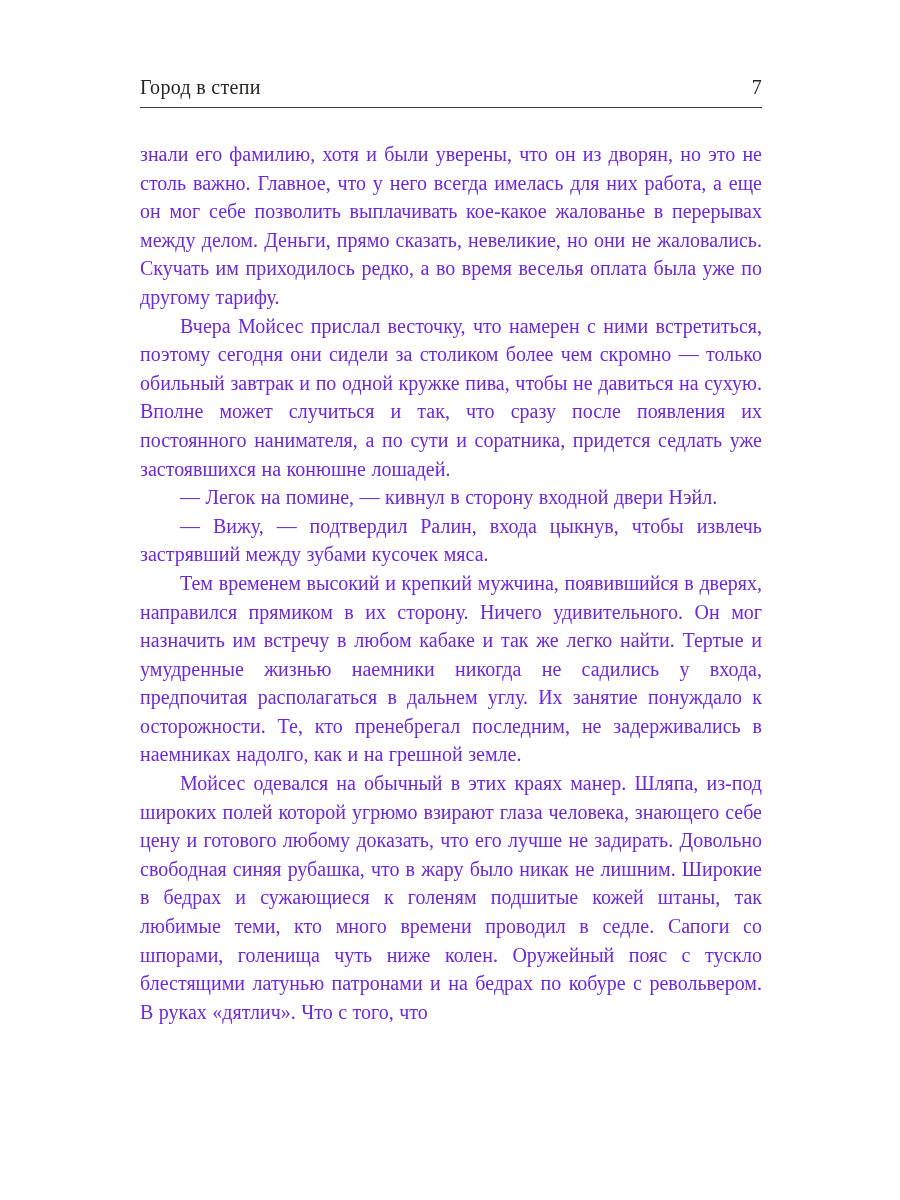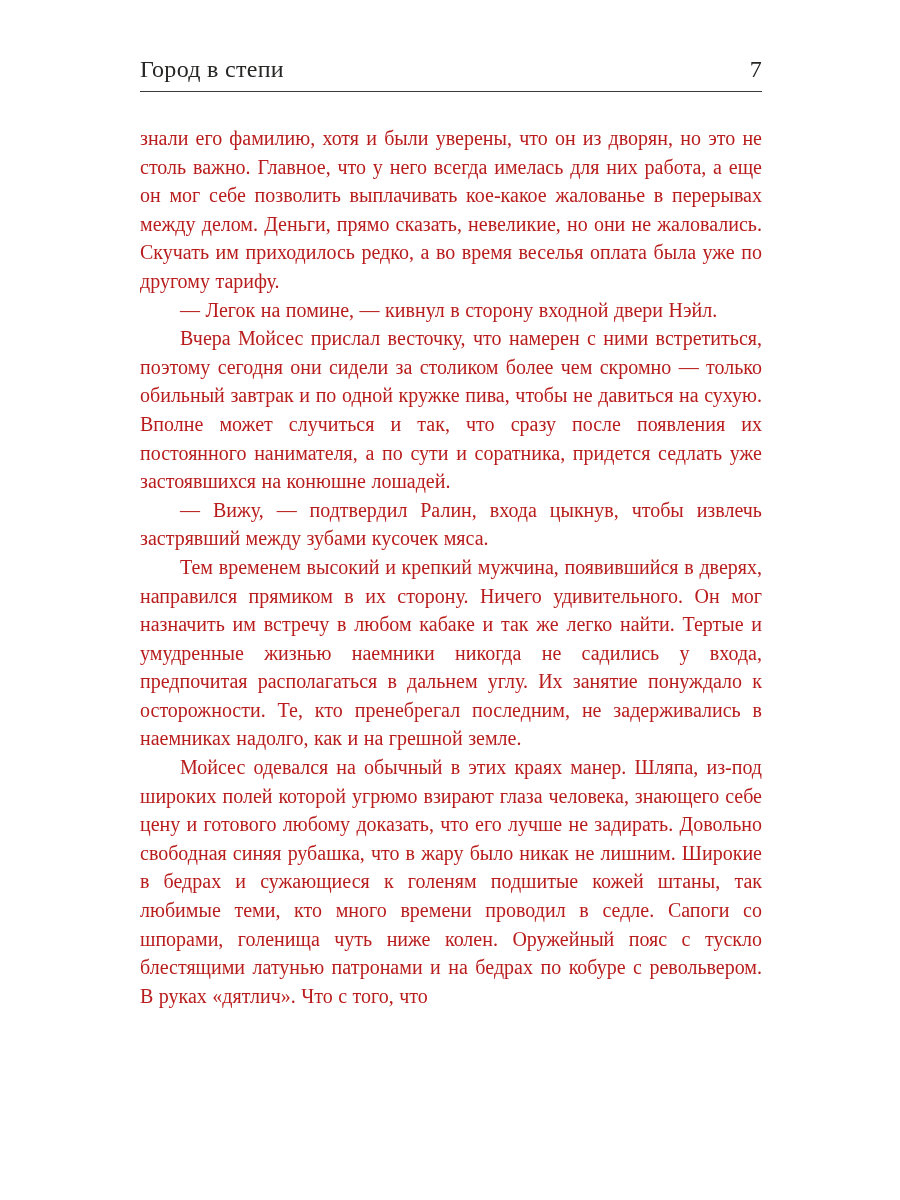--- a/index.html
+++ b/index.html
@@ -18,36 +18,36 @@
   .page {
     position: absolute;
     left: 140px;
     top: 0;
     width: 622px;
   }
   .running-head {
     display: flex;
     justify-content: space-between;
     align-items: baseline;
-    padding-top: 56px;
-    font-size: 24px;
+    padding-top: 76px;
+    font-size: 20px;
     letter-spacing: 0.3px;
     color: #262624;
   }
   .head-rule {
     border: none;
     border-top: 1.5px solid #3a3a38;
     margin: 8px 0 0 0;
   }
   .body-text {
     margin-top: 32px;
     font-size: 20px;
     line-height: 28.6px;
     text-align: justify;
-    color: #b91c1c;
+    color: #6d28d9;
   }
   .body-text p {
     margin: 0;
     text-indent: 40px;
     hyphens: auto;
     -webkit-hyphens: auto;
     word-spacing: 0.5px;
   }
   .body-text p.no-indent {
     text-indent: 0;
@@ -60,20 +60,20 @@
 
   <div class="running-head">
     <span>Город в степи</span>
     <span>7</span>
   </div>
 
   <hr class="head-rule">
 
   <div class="body-text">
     <p class="no-indent">знали его фамилию, хотя и были уверены, что он из дворян, но это не столь важно. Главное, что у него всегда имелась для них работа, а еще он мог себе позволить выплачивать кое-какое жалованье в перерывах между делом. Деньги, прямо сказать, невеликие, но они не жаловались. Скучать им приходилось редко, а во время веселья оплата была уже по другому тарифу.</p>
+    <p>Вчера Мойсес прислал весточку, что намерен с ними встретиться, поэтому сегодня они сидели за столиком более чем скромно — только обильный завтрак и по одной кружке пива, чтобы не давиться на сухую. Вполне может случиться и так, что сразу после появления их постоянного нанимателя, а по сути и соратника, придется седлать уже застоявшихся на конюшне лошадей.</p>
     <p>— Легок на помине, — кивнул в сторону входной двери Нэйл.</p>
-    <p>Вчера Мойсес прислал весточку, что намерен с ними встретиться, поэтому сегодня они сидели за столиком более чем скромно — только обильный завтрак и по одной кружке пива, чтобы не давиться на сухую. Вполне может случиться и так, что сразу после появления их постоянного нанимателя, а по сути и соратника, придется седлать уже застоявшихся на конюшне лошадей.</p>
     <p>— Вижу, — подтвердил Ралин, входа цыкнув, чтобы извлечь застрявший между зубами кусочек мяса.</p>
     <p>Тем временем высокий и крепкий мужчина, появившийся в дверях, направился прямиком в их сторону. Ничего удивительного. Он мог назначить им встречу в любом кабаке и так же легко найти. Тертые и умудренные жизнью наемники никогда не садились у входа, предпочитая располагаться в дальнем углу. Их занятие понуждало к осторожности. Те, кто пренебрегал последним, не задерживались в наемниках надолго, как и на грешной земле.</p>
     <p>Мойсес одевался на обычный в этих краях манер. Шляпа, из-под широких полей которой угрюмо взирают глаза человека, знающего себе цену и готового любому доказать, что его лучше не задирать. Довольно свободная синяя рубашка, что в жару было никак не лишним. Широкие в бедрах и сужающиеся к голеням подшитые кожей штаны, так любимые теми, кто много времени проводил в седле. Сапоги со шпорами, голенища чуть ниже колен. Оружейный пояс с тускло блестящими латунью патронами и на бедрах по кобуре с револьвером. В руках «дятлич». Что с того, что</p>
   </div>
 
 </div>
 
 </body></html>

